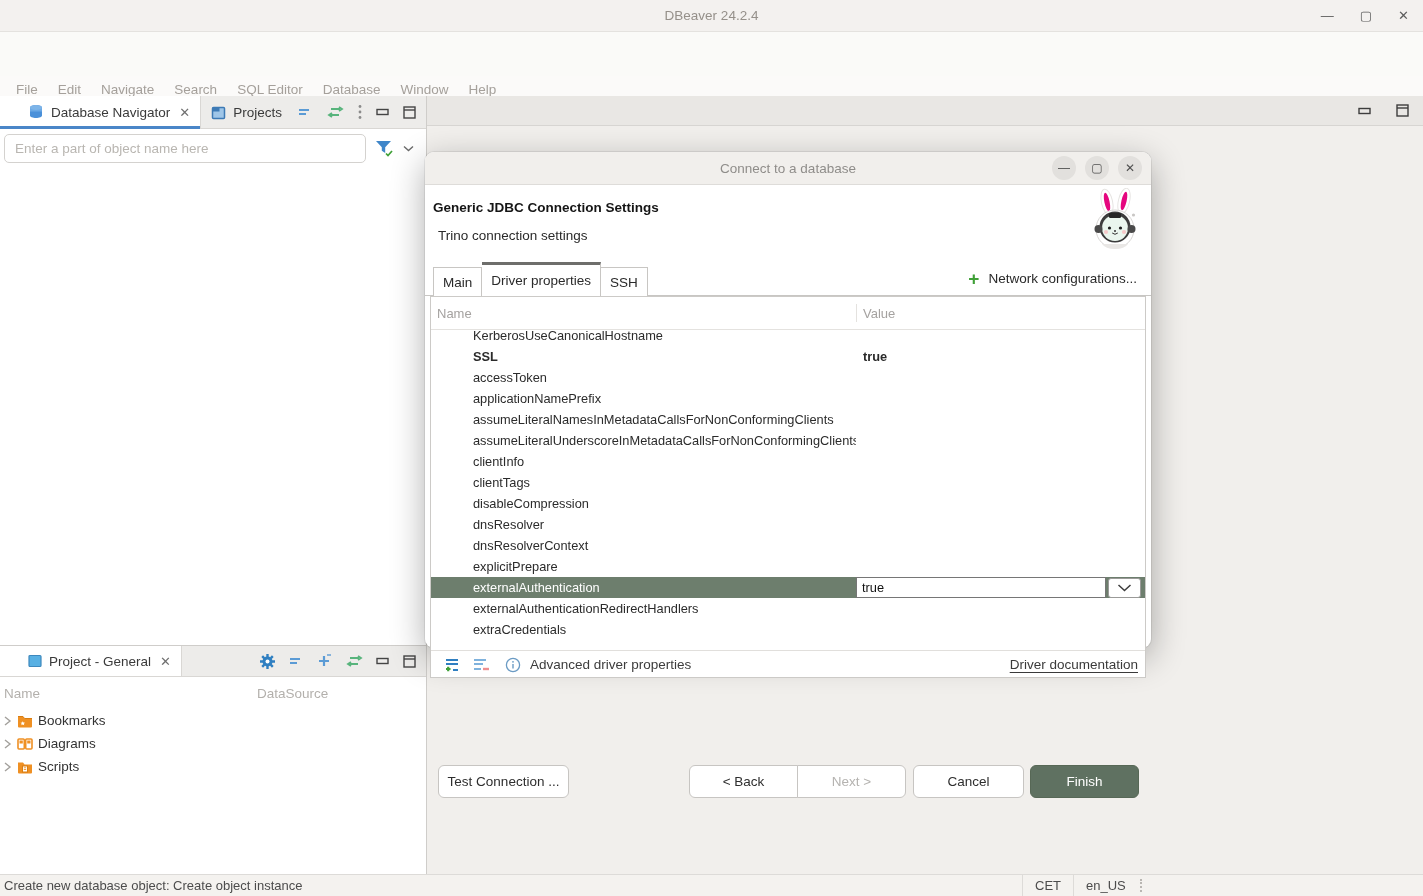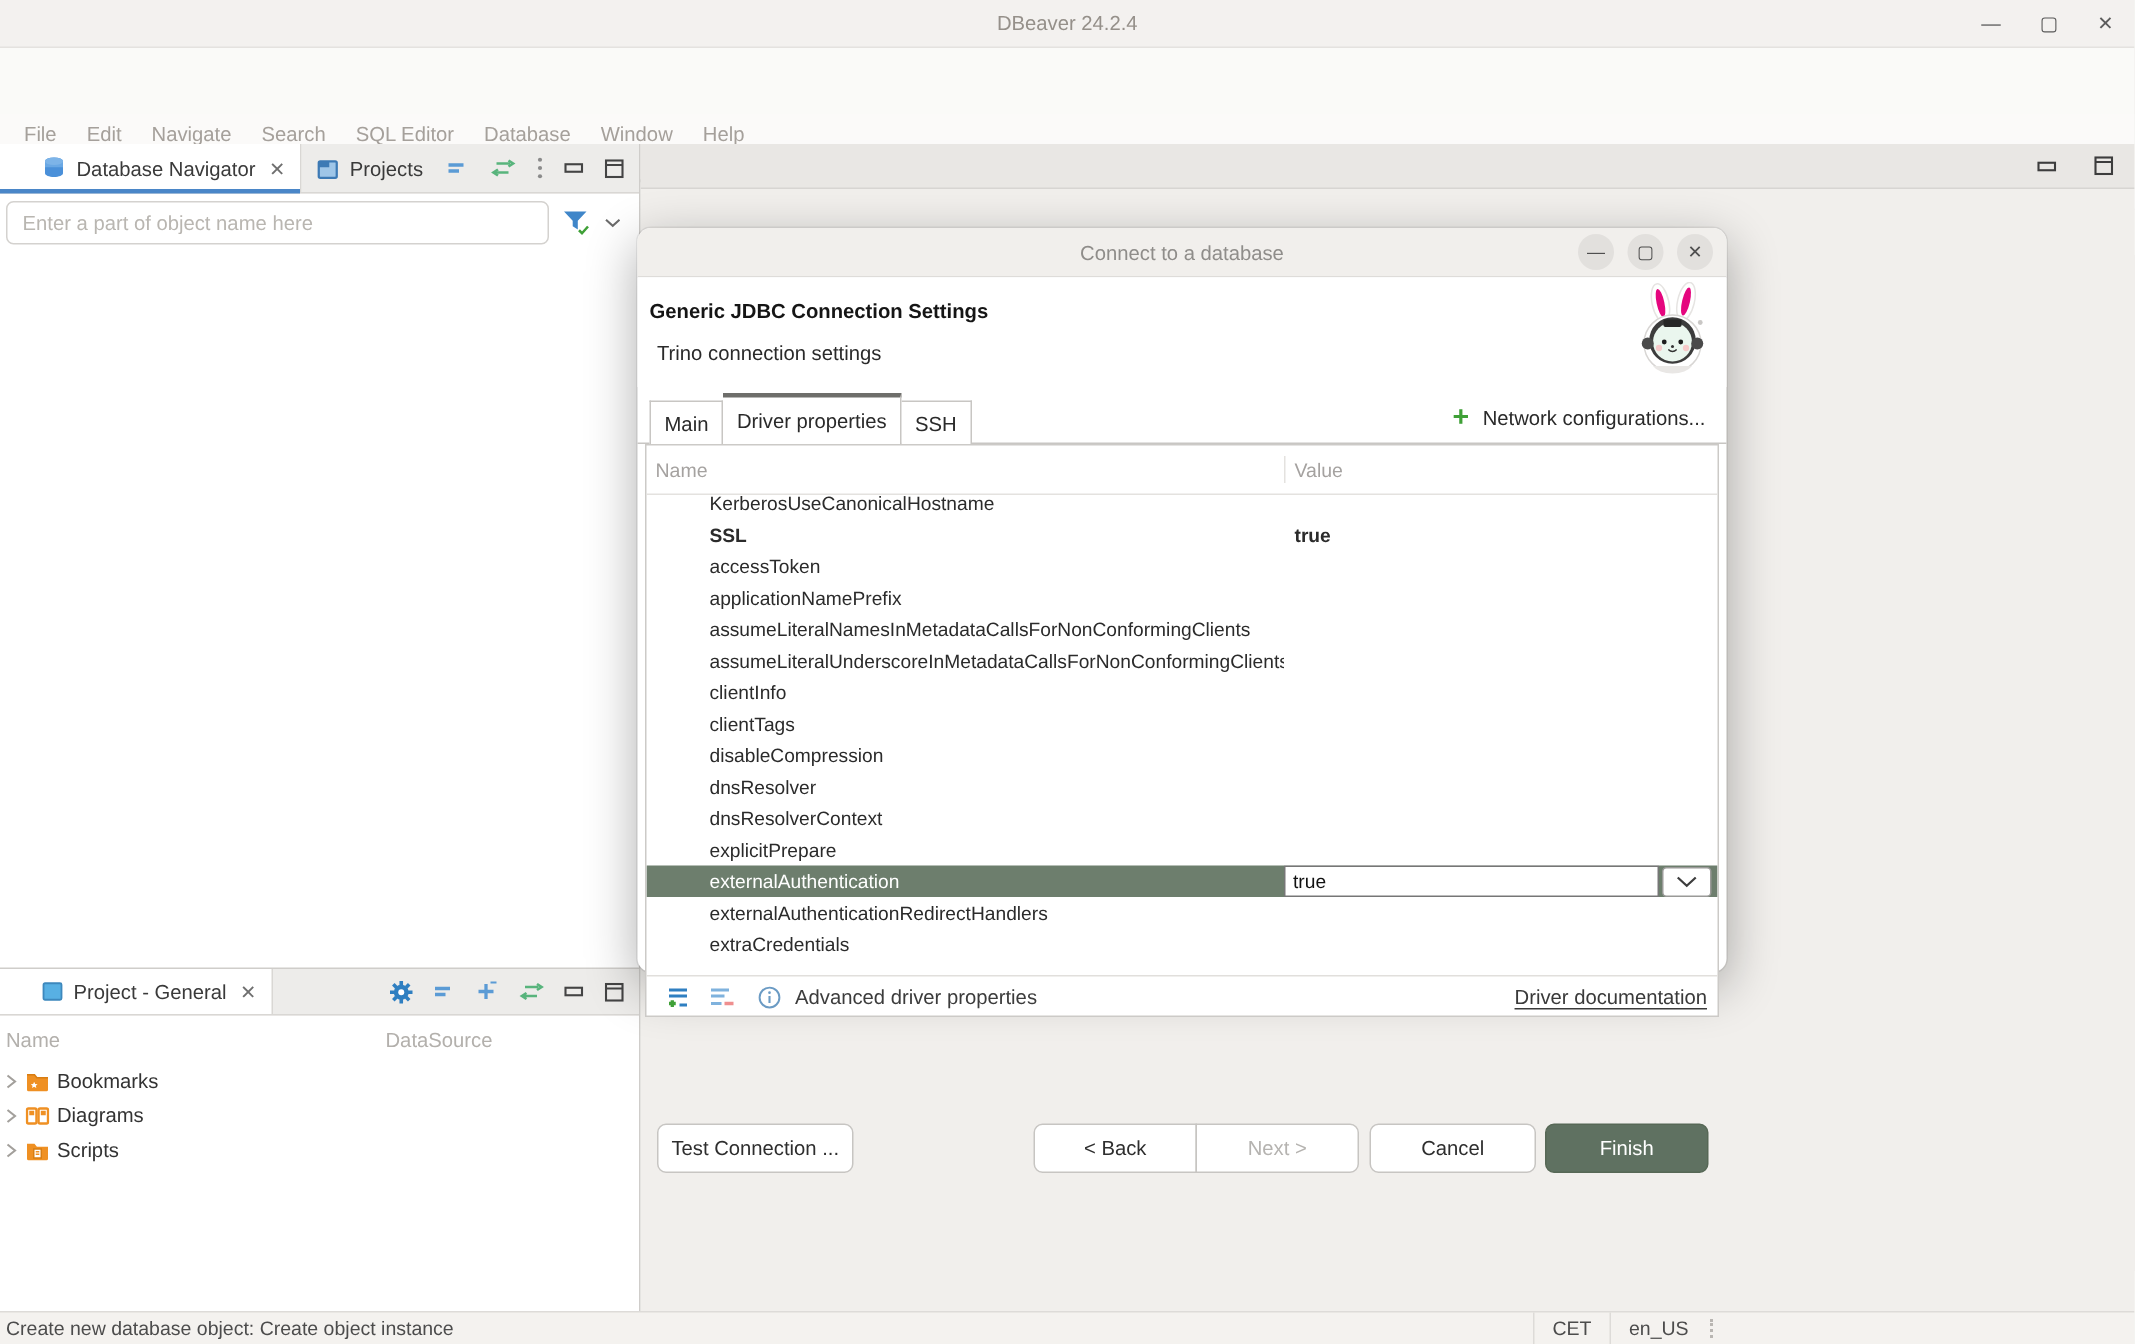--- a/index.html
+++ b/index.html
@@ -90,21 +90,21 @@
   .row-name { width:425px; padding-left:42px; white-space:nowrap; overflow:hidden; }
   .row-value { flex:1; height:100%; display:flex; align-items:center; padding-left:7px; }
   .prop-row.selected { background:#6d7e6d; }
   .prop-row.selected .row-name { color:#fff; }
   .prop-row.selected .row-value { padding-left:0; }
   .val-input { width:250px; height:21px; border:1px solid #767676; font-size:12.8px; padding:0 5px; color:#111; background:#fff; font-family:inherit; outline:none; }
   .val-drop { width:33px; height:20px; margin-left:2px; border:1px solid #9a9a98; border-radius:3px; background:#fff; display:flex; align-items:center; justify-content:center; }
   .grid-toolbar { height:28px; border-top:1px solid #e1dfdc; display:flex; align-items:center; padding-left:13px; gap:9px; position:relative; font-size:13.5px; color:#3c3c3c; }
   .doc-link { position:absolute; right:7px; color:#3a3a3a; text-decoration:underline; text-underline-offset:3px; }
 
-  .dlg-buttons { position:absolute; left:0; right:0; top:597px; height:33px; }
+  .dlg-buttons { position:absolute; left:0; right:0; top:613px; height:33px; }
   .btn { position:absolute; height:33px; border:1px solid #c7c5c2; border-radius:6px; background:#fff; font-size:13.5px; color:#2e2e2e; display:flex; align-items:center; justify-content:center; font-family:inherit; }
   #btn-test   { left:13px;  width:131px; }
   #btn-back   { left:264px; width:109px; border-radius:6px 0 0 6px; }
   #btn-next   { left:372px; width:109px; border-radius:0 6px 6px 0; color:#b5b3b0; }
   #btn-cancel { left:488px; width:111px; }
   #btn-finish { left:605px; width:109px; background:#5f7161; border-color:#576856; color:#fff; }
 </style>
 </head>
 <body>
 

